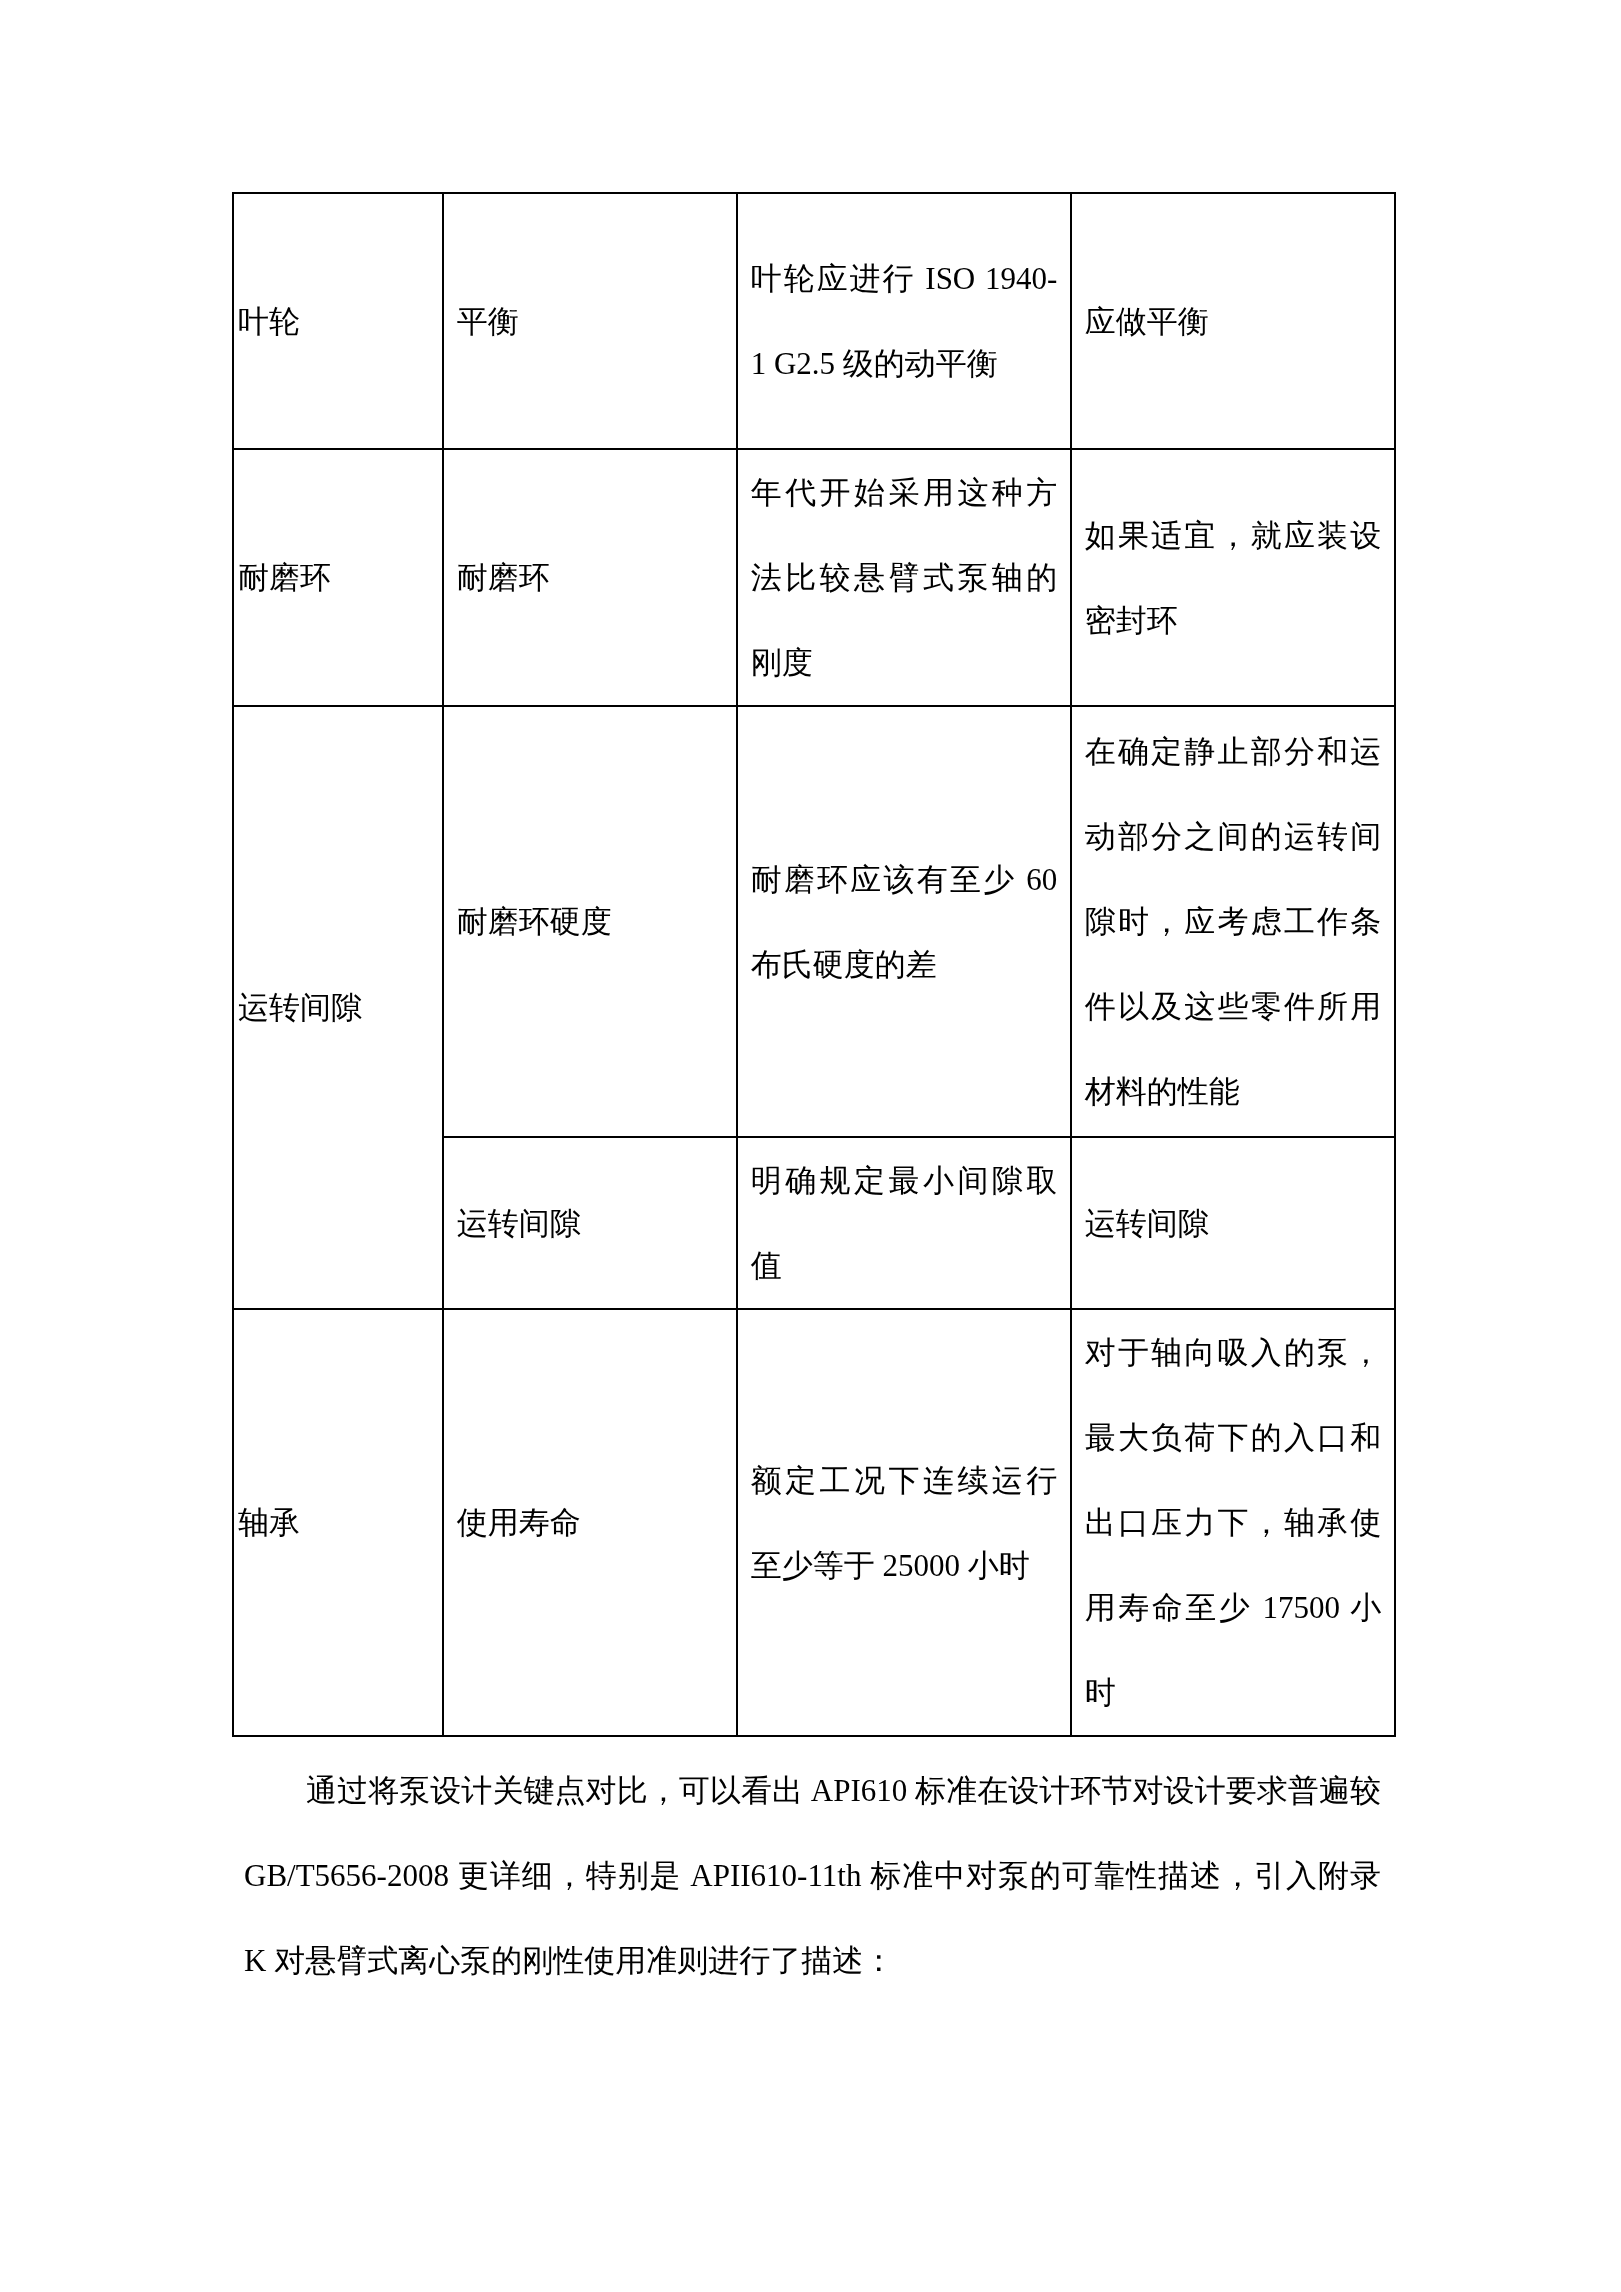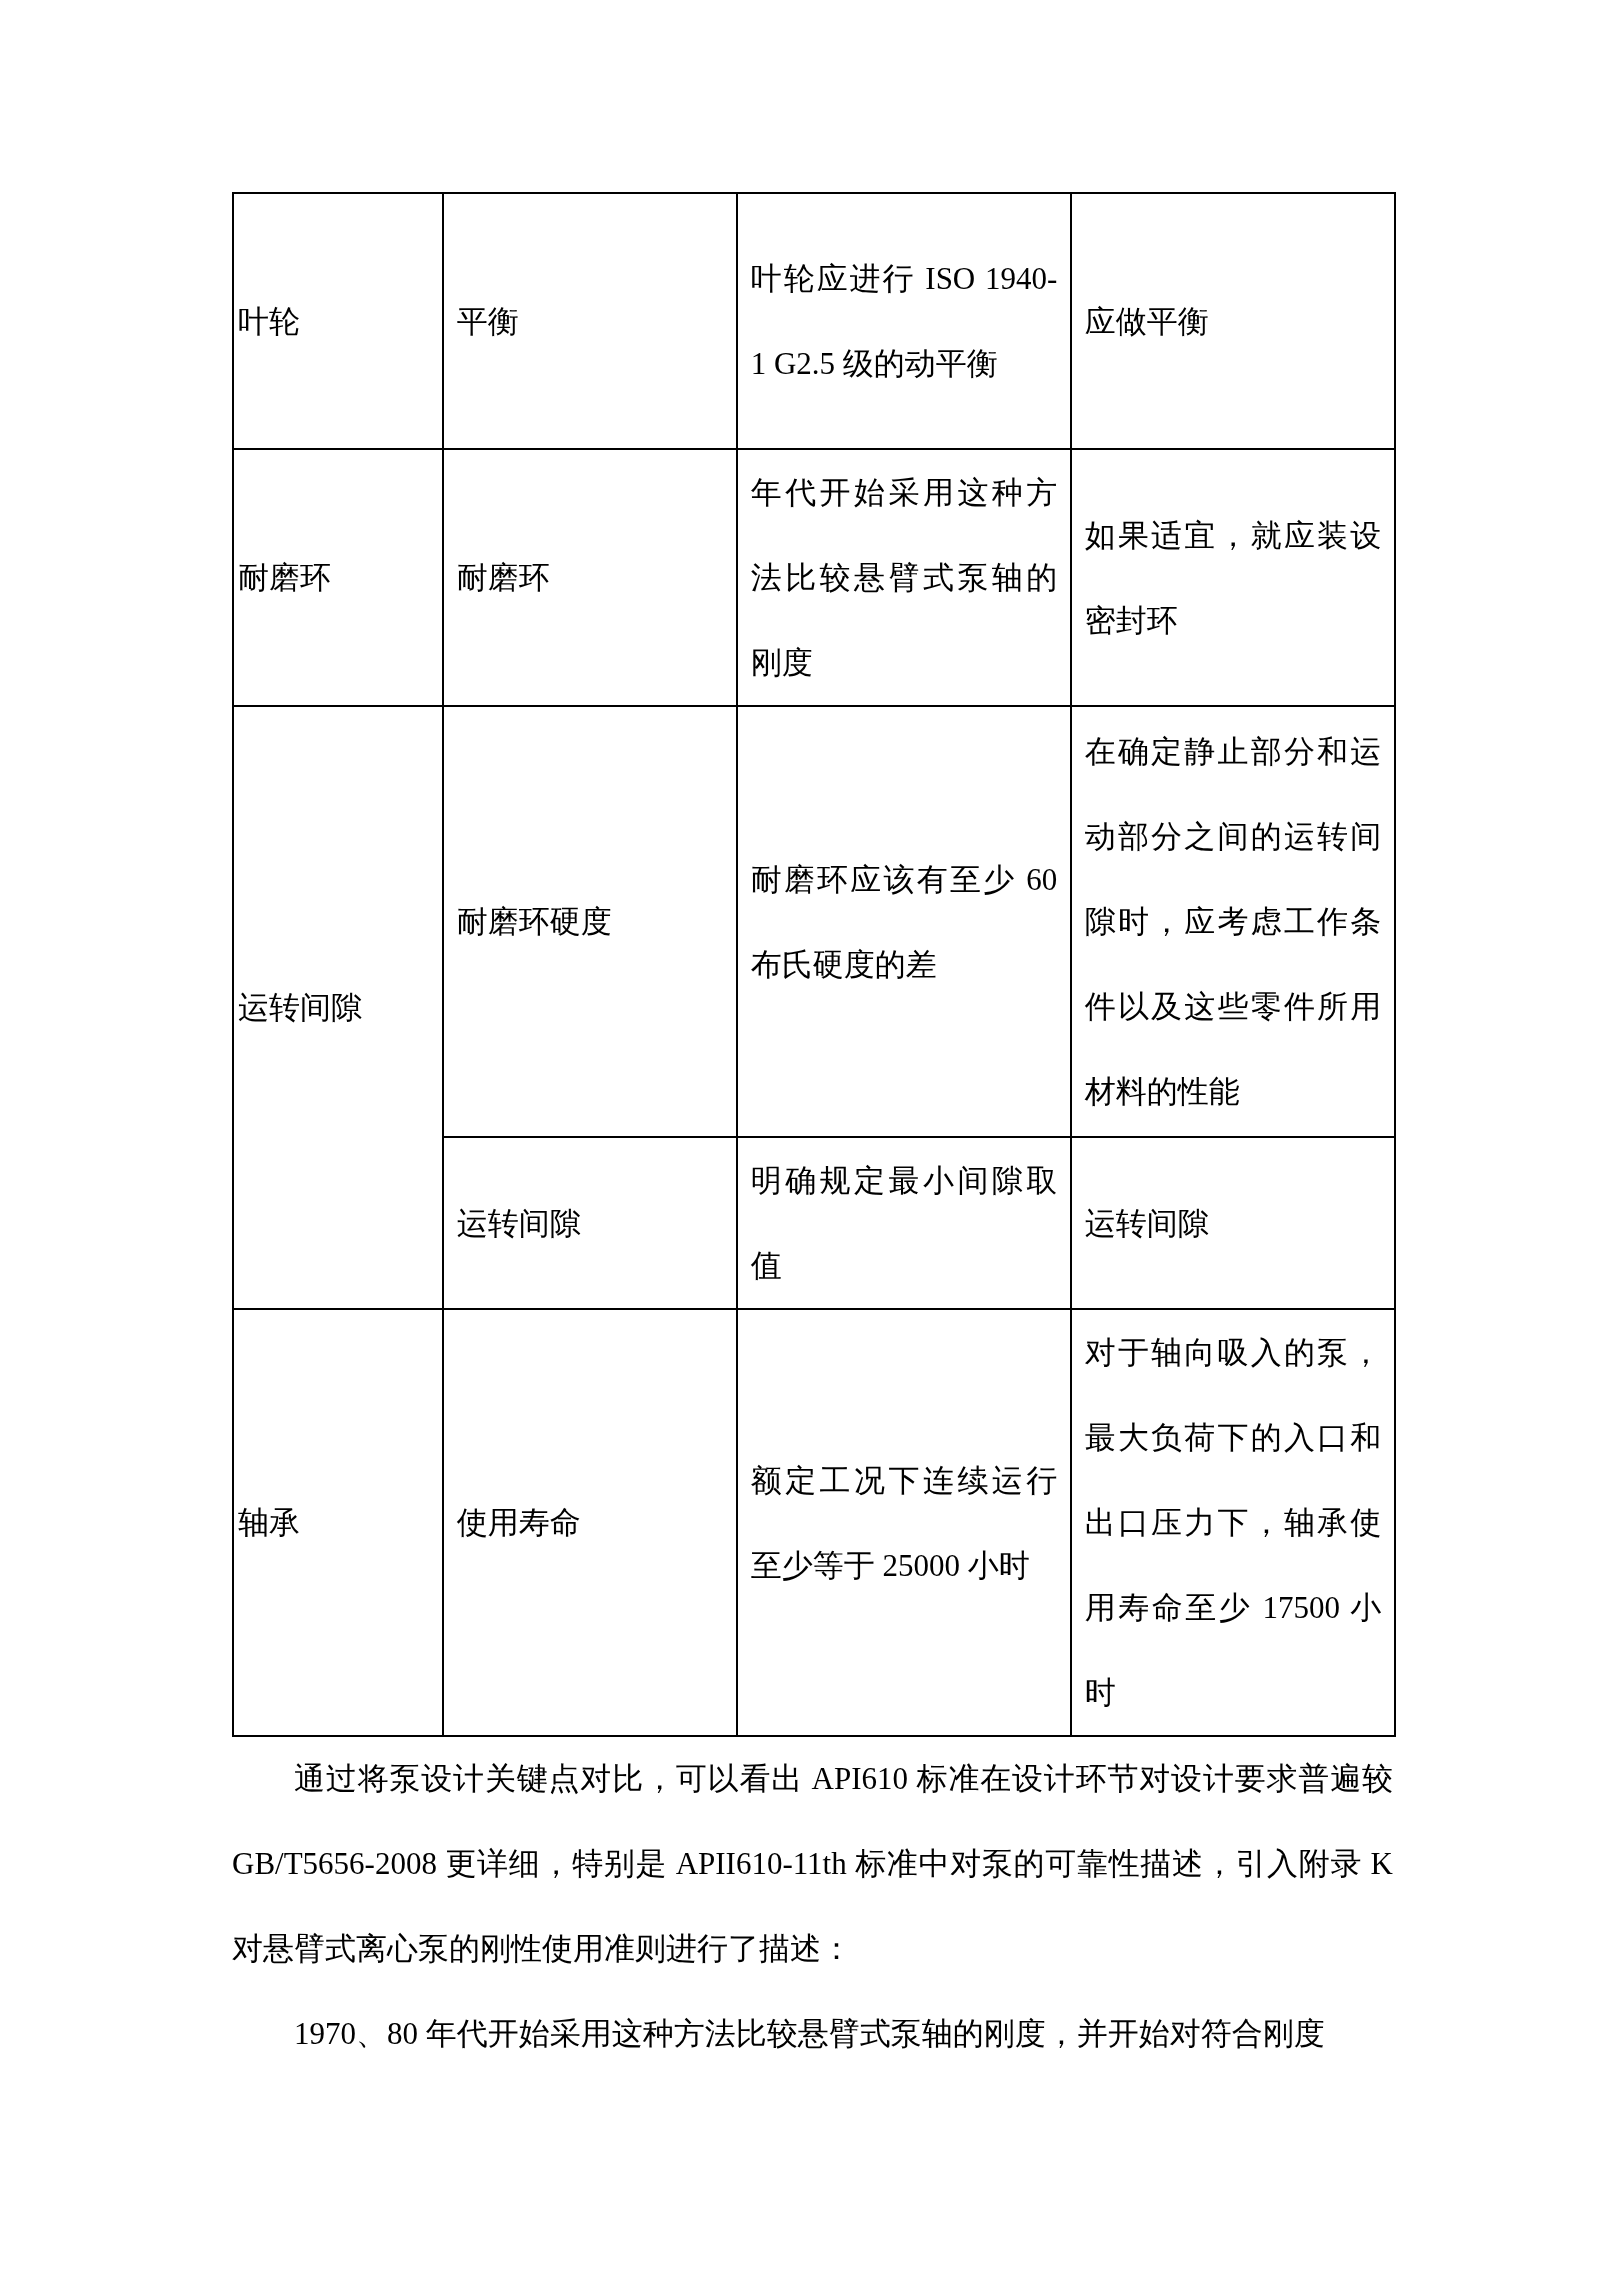--- a/index.html
+++ b/index.html
@@ -51,21 +51,21 @@
   .paras {
     position: absolute;
     left: 232px;
     top: 1736px;
     width: 1161px;
     font-size: 31px;
     line-height: 85px;
     text-align: justify;
   }
   .paras p {
-    margin: 0;
+    margin: 12px;
     text-indent: 2em;
   }
 </style>
 </head>
 <body>
 
 <div class="page">
 
   <table class="cmp">
     <colgroup>
@@ -102,17 +102,16 @@
         <td class="c1">轴承</td>
         <td class="c2">使用寿命</td>
         <td class="c3">额定工况下连续运行至少等于 25000 小时</td>
         <td class="c4">对于轴向吸入的泵，最大负荷下的入口和出口压力下，轴承使用寿命至少 17500 小时</td>
       </tr>
     </tbody>
   </table>
 
   <div class="paras">
     <p>通过将泵设计关键点对比，可以看出 API610 标准在设计环节对设计要求普遍较 GB/T5656-2008 更详细，特别是 APII610-11th 标准中对泵的可靠性描述，引入附录 K 对悬臂式离心泵的刚性使用准则进行了描述：</p>
-    <p>1970、80 年代开始采用这种方法比较悬臂式泵轴的刚度，并开始对符合刚度</p>
   </div>
 
 </div>
 
 
 </body></html>

